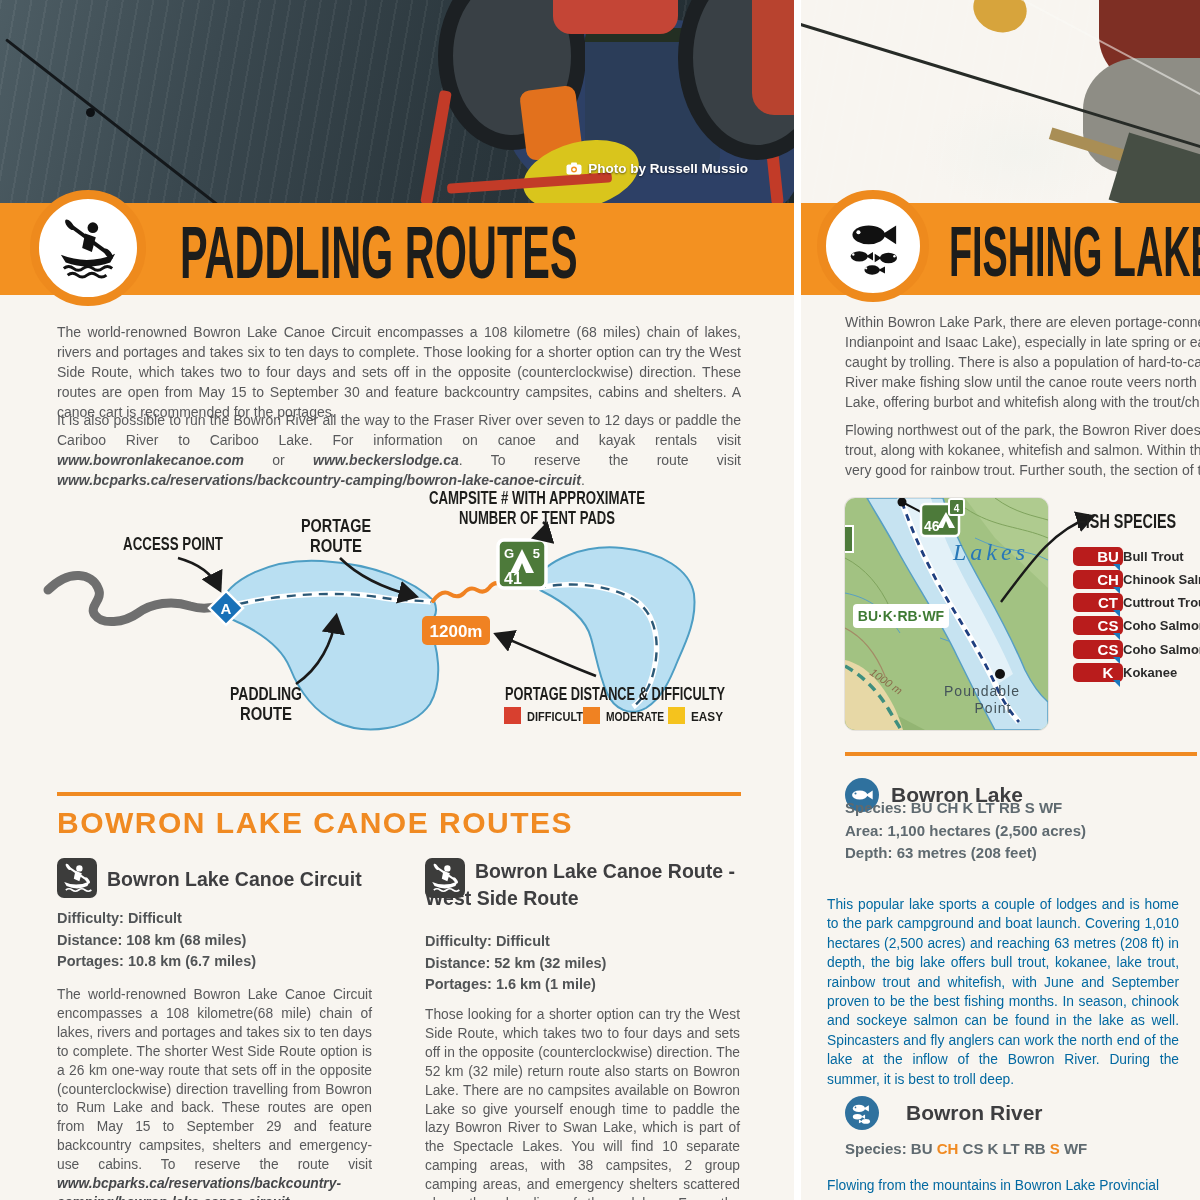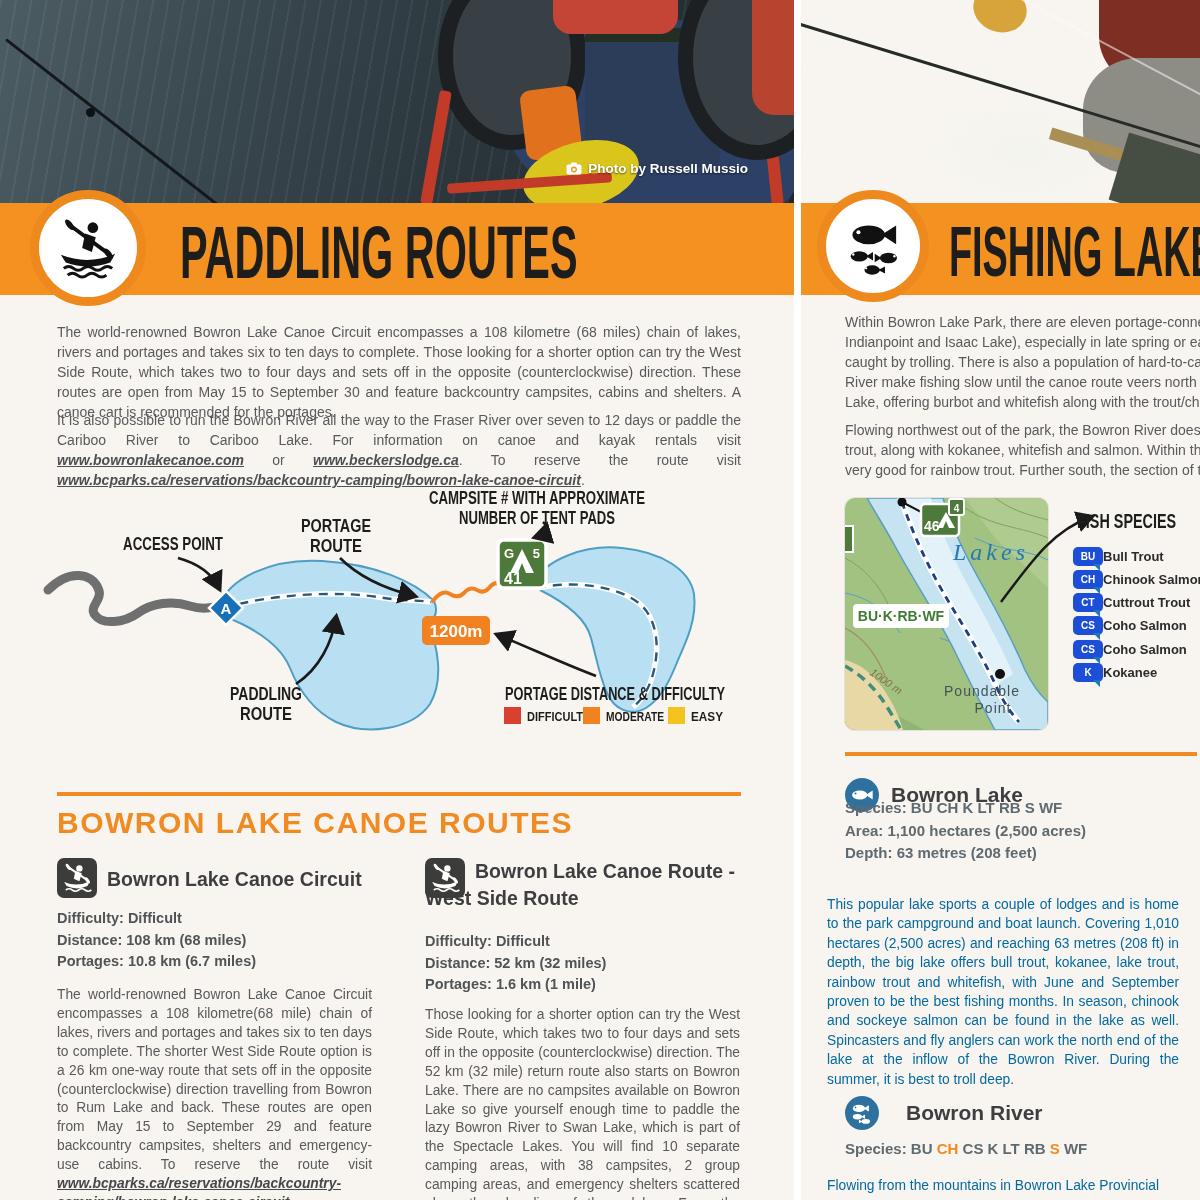--- a/index.html
+++ b/index.html
@@ -64,43 +64,43 @@
   .bc-right{left:16px;top:190px;width:94px;height:94px;}
   .banner-title{position:absolute;top:206px;height:92px;display:flex;align-items:center;z-index:2;}
   .bt-left{left:180px;}
   .bt-right{left:148px;}
   .banner-title span{display:inline-block;font-size:74px;font-weight:800;color:#1d1d1b;
         letter-spacing:0px;transform:scaleX(.56);transform-origin:left center;white-space:nowrap;}
   .bt-right span{font-size:70px;transform:scaleX(.54);}
 
   
   .intro{position:absolute;font-size:14px;line-height:20px;color:#58595B;text-align:justify;}
-  .il{font-weight:700;font-style:italic;color:#4d4f52;text-decoration:underline;}
+  .il{font-weight:700;font-style:italic;color:#4d4f52;}
   .rule{position:absolute;height:3.5px;background:#F08A22;}
   .sec-head{position:absolute;font-size:30px;font-weight:800;letter-spacing:1.5px;color:#F08A22;white-space:nowrap;}
 
   .route-col{position:absolute;width:315px;}
   .route-head{position:relative;}
   .route-icon{position:absolute;left:0;top:0;width:40px;height:40px;background:#3c3c3b;
         border-radius:7px;display:flex;align-items:center;justify-content:center;}
   .route-title{text-indent:50px;font-size:19.5px;line-height:27px;font-weight:700;color:#3e3e40;padding-top:8px;}
   .stats{position:absolute;font-size:14.5px;line-height:21.5px;font-weight:700;color:#515456;}
   .rbody{position:absolute;width:315px;font-size:13.8px;line-height:18.9px;color:#58595B;text-align:justify;}
   .rbody .il{color:#45474a;}
 
   
   .clip-p{position:absolute;left:44px;right:-300px;font-size:14px;line-height:20px;color:#58595B;}
   .clip-p div{white-space:nowrap;overflow:hidden;}
   .map-wrap{position:absolute;left:44px;top:498px;width:203px;height:232px;border-radius:10px;
         overflow:hidden;box-shadow:0 0 0 1px rgba(0,0,0,.08);}
   .fs-title{position:absolute;left:276px;top:510px;font-size:20px;font-weight:800;color:#1d1d1b;}
   .fs-title span{display:inline-block;transform:scaleX(.72);transform-origin:left center;white-space:nowrap;}
   .fs-row{position:absolute;left:272px;display:flex;align-items:center;height:20px;}
-  .bubble{position:relative;width:30px;height:19px;background:#1d4ed8;border-radius:5px;
-        color:#fff;font-size:10px;font-weight:700;display:flex;align-items:center;justify-content:center;}
+  .bubble{position:relative;width:30px;height:19px;background:#b91c1c;border-radius:5px;
+        color:#fff;font-size:15px;font-weight:700;display:flex;align-items:center;justify-content:center;padding-left:20px;}
   .bubble:after{content:'';position:absolute;right:3px;bottom:-5px;width:0;height:0;
         border-top:7px solid #1878BE;border-left:7px solid transparent;}
   .fs-name{font-size:13px;font-weight:700;color:#2b2b2b;white-space:nowrap;}
 
   .fish-head{position:absolute;left:44px;display:flex;align-items:center;gap:12px;}
   .fish-circle{width:34px;height:34px;border-radius:50%;background:#2F719E;
         display:flex;align-items:center;justify-content:center;flex:0 0 34px;}
   .fish-title{font-size:21px;font-weight:700;color:#3e3e40;}
   .fstats{position:absolute;left:44px;font-size:15px;line-height:22.5px;font-weight:700;color:#5F6A70;}
   .fbody{position:absolute;left:26px;width:352px;font-size:13.8px;line-height:19.4px;color:#0369a1;text-align:justify;}

